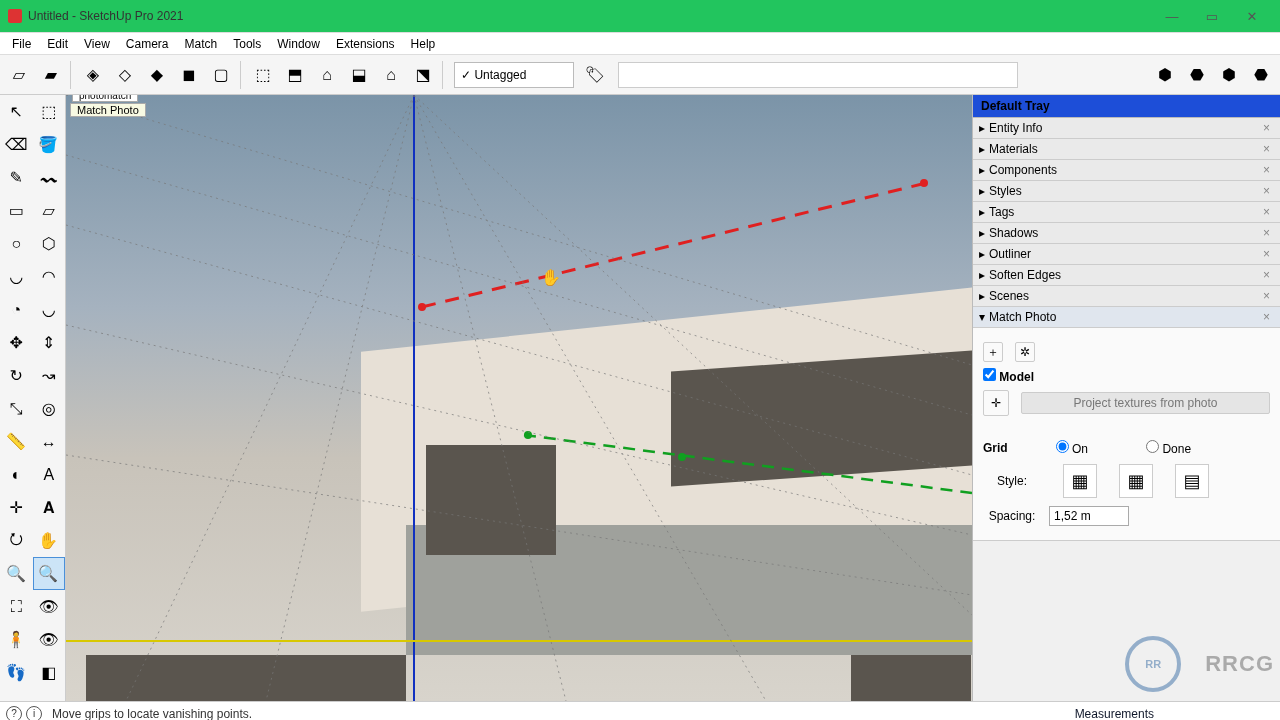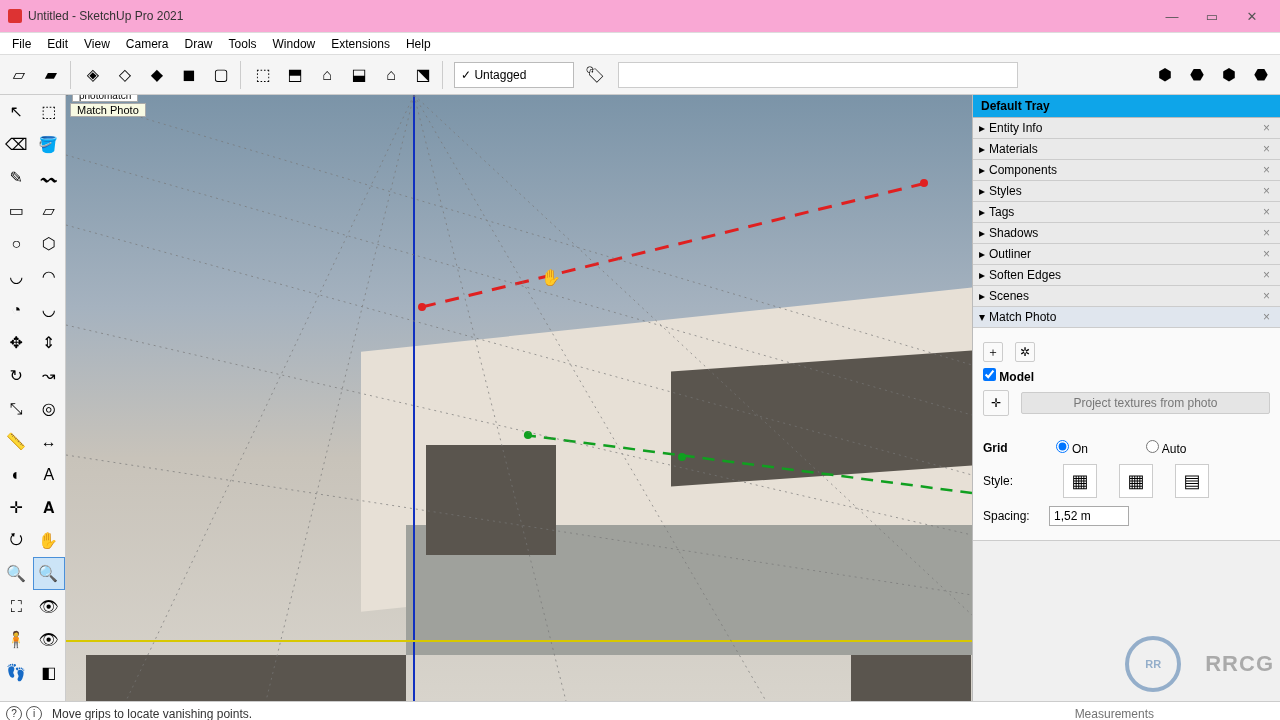--- a/index.html
+++ b/index.html
@@ -1,19 +1,19 @@
 <!DOCTYPE html>
 <html><head>
 <meta charset="utf-8">
 <style>
 * { margin: 0; padding: 0; box-sizing: border-box; font-family: "Segoe UI", Tahoma, sans-serif; }
 html, body { width: 1280px; height: 720px; overflow: hidden; background: #f0f0f0; }
 
 
-.titlebar { height: 28px; background: #f9a8d4; display: flex; align-items: center; padding: 16px 8px; font-size: 12px; color: #333; border-bottom: 1px solid #ddd; }
+.titlebar { height: 28px; background: #22c55e; display: flex; align-items: center; padding: 16px 8px; font-size: 12px; color: #333; border-bottom: 1px solid #ddd; }
 .titlebar .app-icon { width: 14px; height: 14px; background: #d33; border-radius: 2px; margin-right: 6px; }
 .titlebar .spacer { flex: 1; }
 .titlebar .winbtn { width: 40px; height: 28px; display: flex; align-items: center; justify-content: center; cursor: pointer; font-size: 13px; color: #555; }
 
 
 .menubar { height: 22px; background: #fff; display: flex; align-items: center; font-size: 12px; padding: 0 4px; border-bottom: 1px solid #ddd; }
 .menubar .menu-item { padding: 2px 8px; cursor: pointer; }
 
 
 .toolbar-top { height: 40px; background: #f5f5f5; display: flex; align-items: center; padding: 2px 4px; gap: 2px; border-bottom: 1px solid #ccc; }
@@ -36,42 +36,42 @@
 .viewport { flex: 1; position: relative; background: linear-gradient(180deg, #7b94a8 0%, #a5b2bf 35%, #c8c3ba 60%, #d8d4cc 100%); overflow: hidden; }
 .scene-badge { position: absolute; top: -6px; left: 6px; background: #fff; border: 1px solid #aaa; padding: 0 6px; font-size: 10px; z-index: 5; }
 .scene-badge2 { position: absolute; top: 8px; left: 4px; background: rgba(255,255,230,0.95); border: 1px solid #aaa; padding: 0 6px; font-size: 11px; z-index: 5; }
 
 
 .bld { position: absolute; background: #e7e0d6; }
 .bld.dark { background: #5a554e; }
 
 
 .tray { width: 308px; background: #f0f0f0; border-left: 1px solid #bbb; display: flex; flex-direction: column; font-size: 12px; }
-.tray-title { background: #0ea5e9; padding: 4px 8px; font-weight: 600; border-bottom: 1px solid #bbb; display: flex; align-items: center; }
+.tray-title { background: #1d4ed8; padding: 4px 8px; font-weight: 600; border-bottom: 1px solid #bbb; display: flex; align-items: center; }
 .panel-head { background: #eaeaea; padding: 3px 6px; border-bottom: 1px solid #ccc; display: flex; align-items: center; cursor: pointer; }
 .panel-head .tri { width: 10px; display: inline-block; }
 .panel-head .close-x { margin-left: auto; color: #888; padding: 0 4px; cursor: pointer; }
 .panel-body { background: #fafafa; padding: 8px 10px; border-bottom: 1px solid #ccc; }
 .panel-body .row { display: flex; align-items: center; margin: 6px 0; gap: 8px; }
 .panel-body label { font-size: 12px; }
 .panel-body input[type=text] { width: 80px; height: 20px; font-size: 12px; padding: 0 4px; border: 1px solid #aaa; }
 .btn { background: #eee; border: 1px solid #aaa; padding: 3px 14px; font-size: 12px; cursor: pointer; border-radius: 2px; }
 .btn.flat { background: #e5e5e5; border-color: #ccc; color: #777; }
 .icon-sq { width: 34px; height: 34px; border: 1px solid #ccc; display: flex; align-items: center; justify-content: center; font-size: 18px; cursor: pointer; background: #fff; }
 .small-icon { width: 20px; height: 20px; display: flex; align-items: center; justify-content: center; border: 1px solid #ccc; border-radius: 2px; cursor: pointer; margin-right: 4px; }
 
 
 .statusbar { height: 24px; background: #fff; border-top: 1px solid #ccc; display: flex; align-items: center; font-size: 12px; padding: 0 6px; color: #333; }
 .statusbar .info-icon { width: 16px; height: 16px; border: 1px solid #555; border-radius: 50%; display: flex; align-items: center; justify-content: center; font-size: 10px; margin-right: 4px; }
-.statusbar .meas-label { margin-left: auto; color: #737373; padding-right: 120px; }
+.statusbar .meas-label { margin-left: auto; color: #0f172a; padding-right: 120px; }
 
 svg.overlay { position: absolute; inset: 0; width: 100%; height: 100%; pointer-events: none; }
 
 .grid-style-row, .planes-row { display: flex; align-items: center; gap: 22px; margin: 8px 0; }
-.grid-label { width: 58px; text-align: left; }
+.grid-label { width: 58px; text-align: center; }
 
 .watermark { position: absolute; right: 6px; bottom: 28px; opacity: .5; display: flex; align-items: center; gap: 24px; pointer-events: none; }
 .watermark .circ { width: 56px; height: 56px; border: 4px solid #3a6ea5; border-radius: 50%; display:flex; align-items:center; justify-content:center; font-weight:700; color:#3a6ea5; font-size:11px; }
 .watermark .txt { font-size: 22px; font-weight: 700; color: #666; letter-spacing: 1px; }
 </style>
 </head>
 <body>
 
 <div class="titlebar">
   <div class="app-icon"></div>
@@ -80,21 +80,21 @@
   <div class="winbtn">—</div>
   <div class="winbtn">▭</div>
   <div class="winbtn">✕</div>
 </div>
 
 <div class="menubar">
   <div class="menu-item">File</div>
   <div class="menu-item">Edit</div>
   <div class="menu-item">View</div>
   <div class="menu-item">Camera</div>
-  <div class="menu-item">Draw</div>
+  <div class="menu-item">Match</div>
   <div class="menu-item">Tools</div>
   <div class="menu-item">Window</div>
   <div class="menu-item">Extensions</div>
   <div class="menu-item">Help</div>
 </div>
 
 <div class="toolbar-top">
   <div class="tbtn">
       <span>▱</span>
     </div>
@@ -427,21 +427,21 @@
       <div class="row">
         <div class="small-icon" style="width:26px;height:26px">
             <span>✛</span>
           </div>
         <button class="btn flat" style="flex:1">Project textures from photo</button>
       </div>
 
       <div class="row" style="margin-top:24px">
         <b>Grid</b>
         <label style="margin-left:40px"><input type="radio" name="grid" checked="" style=""> <span>On</span></label>
-        <label style="margin-left:50px"><input type="radio" name="grid" style=""> <span>Auto</span></label>
+        <label style="margin-left:50px"><input type="radio" name="grid" style=""> <span>Done</span></label>
       </div>
 
       <div class="grid-style-row">
         <span class="grid-label">Style:</span>
         <div class="icon-sq">
             <span>▦</span>
           </div>
         <div class="icon-sq">
             <span>▦</span>
           </div>

